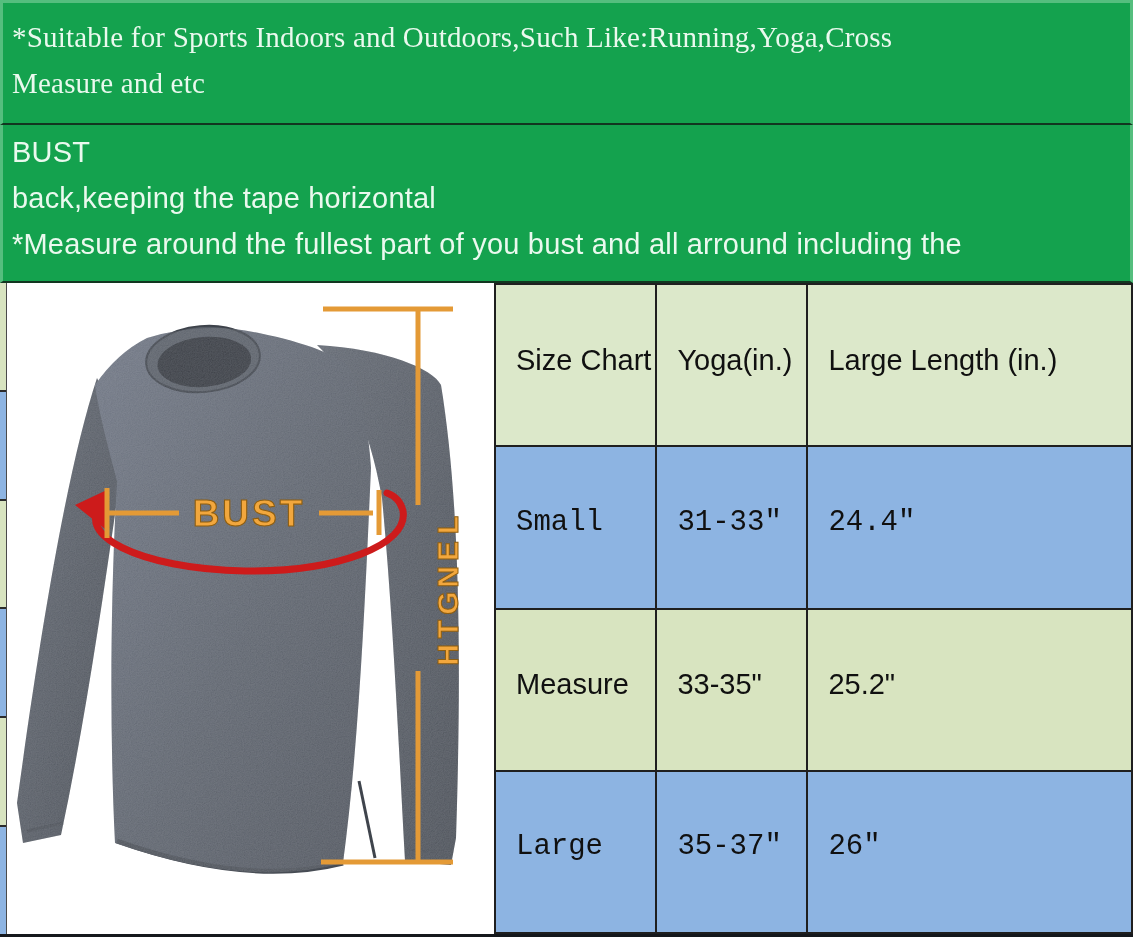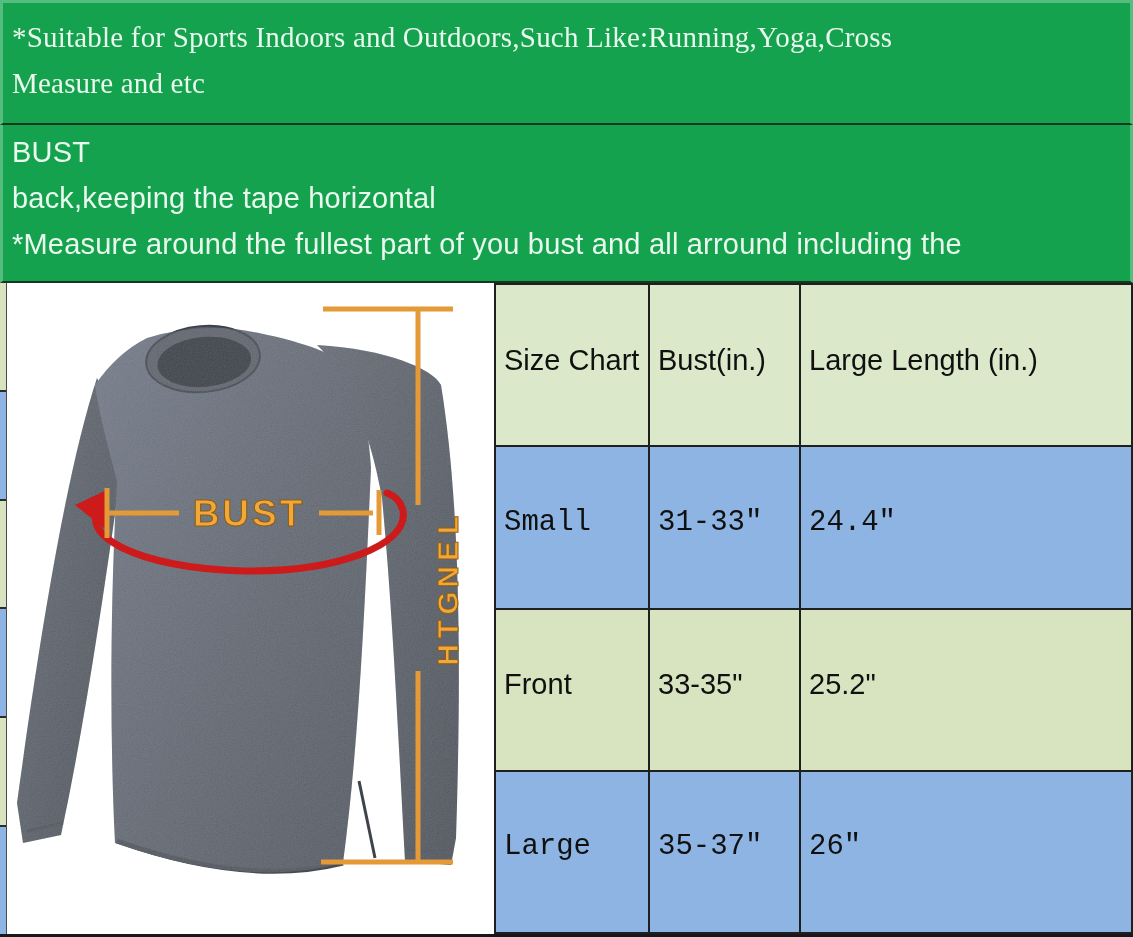--- a/index.html
+++ b/index.html
@@ -21,21 +21,21 @@
     display:flex;box-sizing:border-box;border-bottom:3px solid #15181c;background:#fff;}
   .stripe{width:6px;display:flex;flex-direction:column;}
   .stripe>div{flex:1;border-bottom:2px solid #2b2b2b;}
   .stripe>div:last-child{border-bottom:none;}
   .sg{background:#D8E4C0;} .sb{background:#8DB4E2;}
   .photo{width:488px;background:#ffffff;position:relative;border-left:1px solid #4a4a4a;box-sizing:border-box;}
   .photo svg{display:block;}
   
   .sizetable{flex:1;border-collapse:collapse;table-layout:fixed;height:651px;}
   .sizetable td{border:2px solid #1F1F1F;font-size:29px;color:#101010;
-    padding:0 4px 10px 8px;vertical-align:middle;white-space:nowrap;}
+    padding:0 4px 10px 20px;vertical-align:middle;white-space:nowrap;}
   .sizetable tr{height:108px;}
   .rg td{background:#D8E4C0;}
   .rb td{background:#8DB4E2;font-family:Liberation Mono, monospace;}
   .rh td{background:#DCE8CA;}
   
   .bust-word{font:bold 37px "Liberation Sans","DejaVu Sans",sans-serif;
     fill:#F2A73D;stroke:#8F5E10;stroke-width:1.1px;letter-spacing:3px;}
   .len-letter{font:bold 30px "Liberation Sans","DejaVu Sans",sans-serif;
     fill:#F2A73D;stroke:#8F5E10;stroke-width:1px;dominant-baseline:central;}
 </style>
@@ -140,30 +140,30 @@
 
     <table class="sizetable">
       <colgroup>
           <col style="width:154px">
           <col style="width:151px">
           <col>
         </colgroup>
       <tbody>
         <tr class="rh">
           <td>Size Chart</td>
-          <td>Bust(in.)</td>
+          <td>Yoga(in.)</td>
           <td>Large Length (in.)</td>
         </tr>
         <tr class="rb">
           <td>Small</td>
           <td>31-33"</td>
           <td>24.4"</td>
         </tr>
         <tr class="rg">
-          <td>Front</td>
+          <td>Measure</td>
           <td>33-35"</td>
           <td>25.2"</td>
         </tr>
         <tr class="rb">
           <td>Large</td>
           <td>35-37"</td>
           <td>26"</td>
         </tr>
       </tbody>
     </table>

